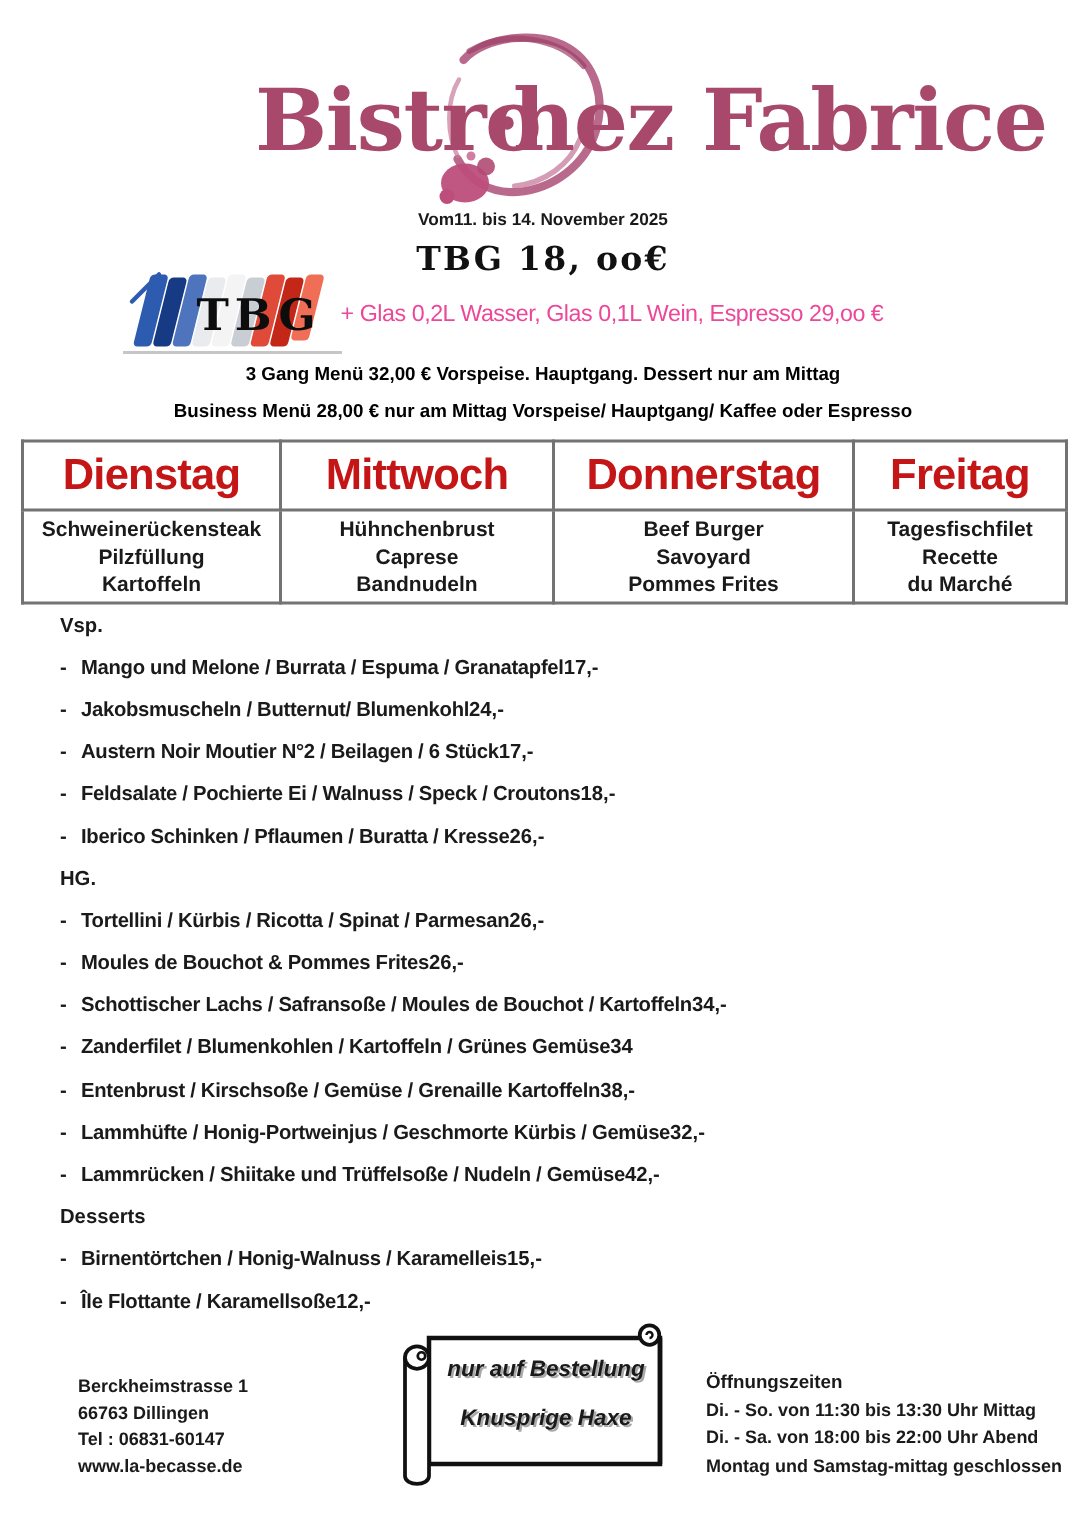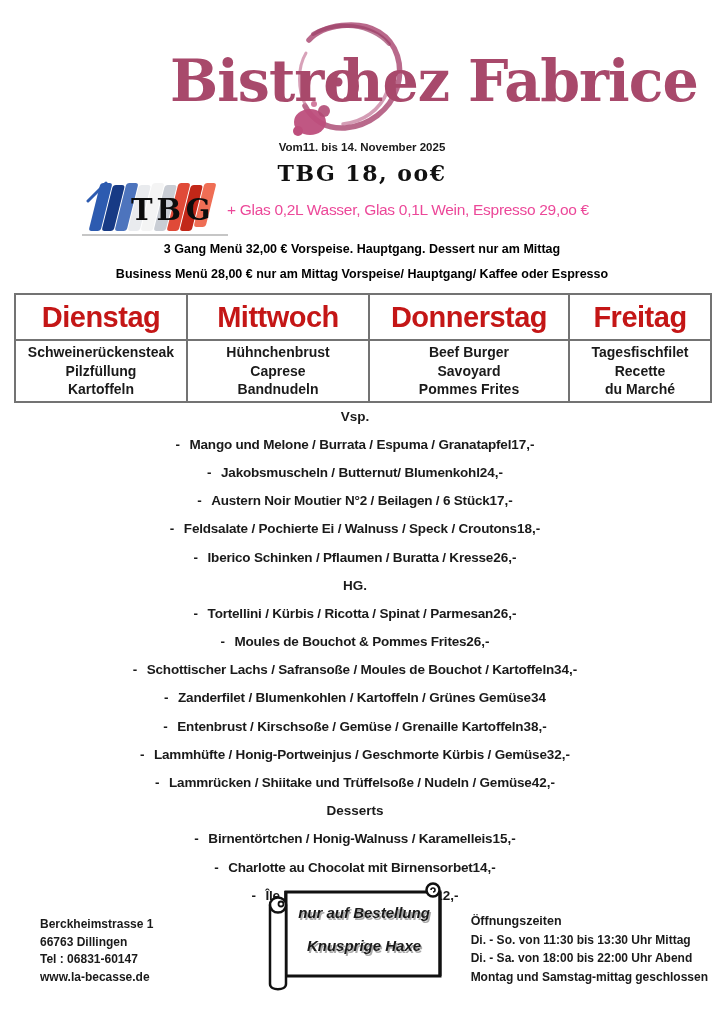--- a/index.html
+++ b/index.html
@@ -54,28 +54,28 @@
   .week-table {
     position:absolute; left:14px; top:293px; width:696px;
     border-collapse:collapse; table-layout:fixed;
   }
   .week-table td { border:2px solid #737373; text-align:center; vertical-align:middle; background:#fff; }
   .day-head { height:46px; color:#c41616; font-size:29px; font-weight:bold; letter-spacing:-0.5px; }
   .day-body { height:60px; font-size:14px; font-weight:bold; line-height:18.5px; padding:2px; }
 
   
   .menu-list { position:absolute; left:40px; top:402px; width:630px; }
-  .menu-row { height:28.2px; display:flex; align-items:center; justify-content:center; }
+  .menu-row { height:28.2px; display:flex; align-items:center; justify-content:flex-start; }
   .section-label { font-size:13.5px; font-weight:bold; }
   .item-text  { font-size:13.5px; font-weight:bold; letter-spacing:-0.2px; white-space:nowrap; }
   .item-dash  { display:inline-block; width:14px; }
   .item-price { font-size:13.5px; font-weight:bold; }
 
   
-  .address { position:absolute; left:40px; top:916px; font-size:12px; font-weight:bold; line-height:17.5px; }
+  .address { position:absolute; left:52px; top:916px; font-size:12px; font-weight:bold; line-height:17.5px; }
   .hours   { position:absolute; right:16px; top:912px; text-align:left; font-size:12px; font-weight:bold; line-height:18.5px; }
   .hours-title { font-size:12.5px; }
 
   .banner { position:absolute; left:262px; top:879px; width:196px; height:120px; }
   .banner svg { position:absolute; left:0; top:0; width:100%; height:100%; }
   .banner-text {
     position:absolute; left:26px; width:152px; text-align:center;
     font-style:italic; font-weight:bold; font-size:15px; color:#1a1a1a;
     text-shadow:1.5px 1.5px 0 #a9a9a9; white-space:nowrap;
   }
@@ -225,24 +225,20 @@
     </div>
 
     <div class="menu-row">
       <span class="section-label">Desserts</span>
     </div>
     <div class="menu-row">
       <span class="item-text"><span class="item-dash">-</span><span>Birnentörtchen / Honig-Walnuss / Karamelleis</span></span>
       <span class="item-price">15,-</span>
     </div>
     <div class="menu-row">
-      <span class="item-text"><span class="item-dash">-</span><span>Charlotte au Chocolat mit Birnensorbet</span></span>
-      <span class="item-price">14,-</span>
-    </div>
-    <div class="menu-row">
       <span class="item-text"><span class="item-dash">-</span><span>Île Flottante / Karamellsoße</span></span>
       <span class="item-price">12,-</span>
     </div>
 
   </div>
 
   <div class="address">
     <div>Berckheimstrasse 1</div>
     <div>66763 Dillingen</div>
     <div>Tel : 06831-60147</div>

